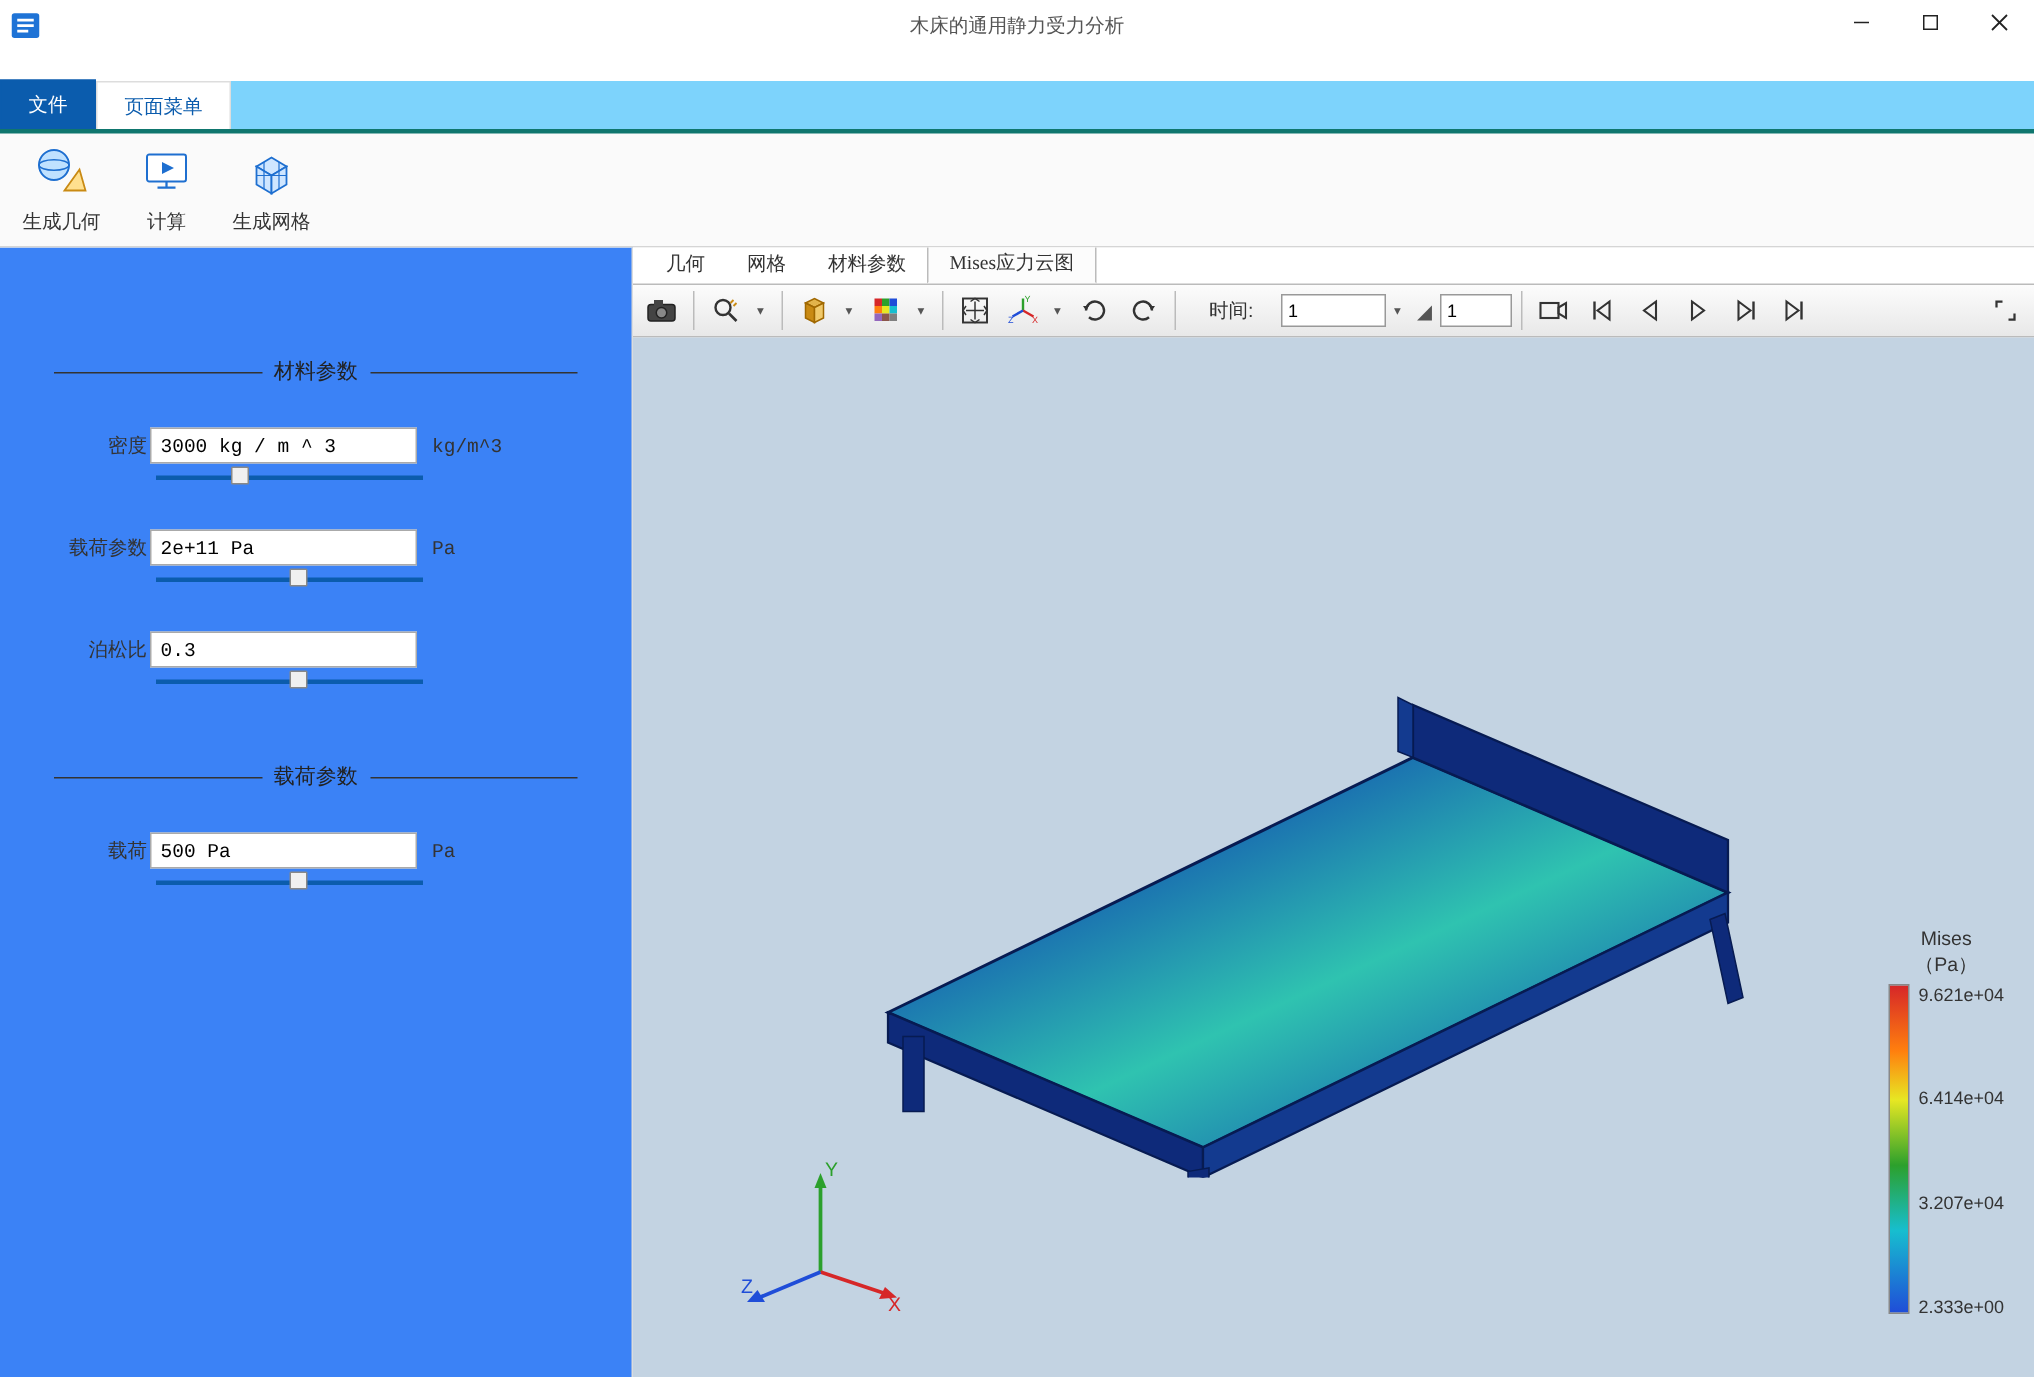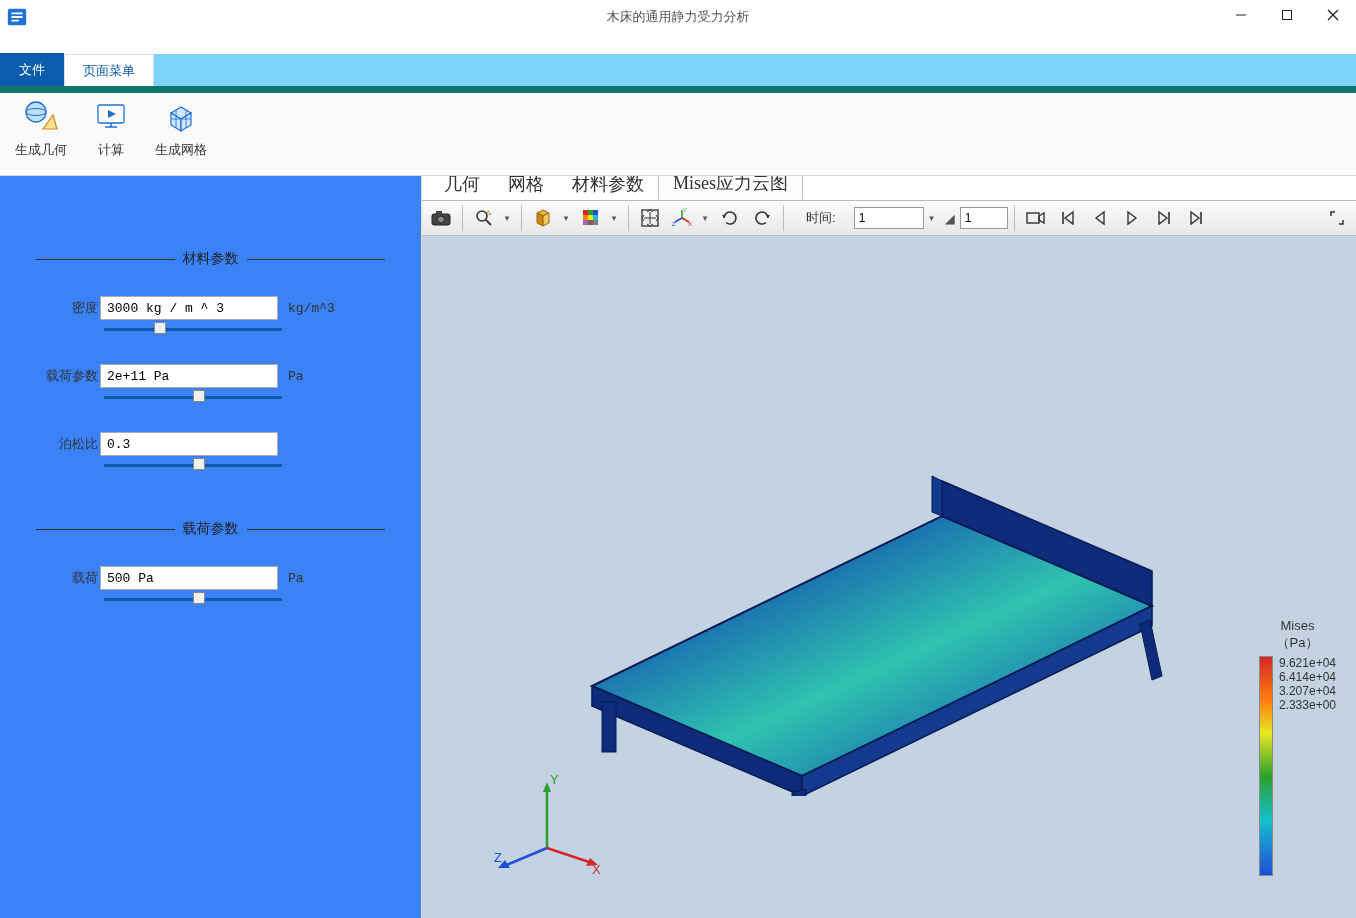--- a/index.html
+++ b/index.html
@@ -74,26 +74,26 @@
 }
 .tab.inactive {
   background: #fff;
   color: #0b5cad;
   border: 1px solid #ddd;
   border-bottom: none;
 }
 
 
 .ribbon {
-  height: 90px;
+  height: 79px;
   background: #fafafa;
-  border-top: 7px solid #0f766e;
+  border-top: 3px solid #0f766e;
   border-bottom: 1px solid #d5d5d5;
   display: flex;
-  align-items: flex-start;
+  align-items: center;
   padding-left: 6px;
 }
 .ribbon-btn {
   width: 70px;
   display: flex;
   flex-direction: column;
   align-items: center;
   gap: 6px;
   padding: 6px 2px;
   cursor: pointer;
@@ -160,21 +160,21 @@
 .view-tabs {
   height:24px;
   display:flex;
   align-items:flex-end;
   padding-left:8px;
   background:#fff;
   color:#333;
 }
 .view-tab {
   padding:4px 14px;
-  font-size:18px;
+  font-size:13px;
   cursor:pointer;
   font-family:"SimSun","Microsoft YaHei";
 }
 .view-tab.active {
   border:1px solid #bbb;
   border-bottom:1px solid #fcfcfc;
   background:#fcfcfc;
 }
 .view-toolbar {
   height:36px;
@@ -216,21 +216,21 @@
   display:flex; flex-direction:column; align-items:center;
   font-size:13px; color:#333;
 }
 .legend-title{text-align:center;line-height:1.3;}
 .legend-bar-wrap{display:flex;gap:6px;margin-top:4px;}
 .legend-bar{
   width:14px;height:220px;
   background:linear-gradient(to bottom,#d62728 0%,#ff7f0e 20%,#e7e723 35%,#2ca02c 55%,#17becf 75%,#1f4dd8 100%);
   border:1px solid #888;
 }
-.legend-ticks{display:flex;flex-direction:column;height:222px;font-size:12px;}
+.legend-ticks{display:flex;flex-direction:column;justify-content:space-between;height:222px;font-size:12px;}
 </style>
 </head>
 <body>
 
 <div class="titlebar">
   <div class="app-icon">
     <svg viewBox="0 0 24 24">
         <rect x="2" y="3" width="20" height="18" rx="2" fill="#1e73d6"></rect>
         <path d="M6 8h12M6 12h12M6 16h8" stroke="#fff" stroke-width="2"></path>
       </svg>

